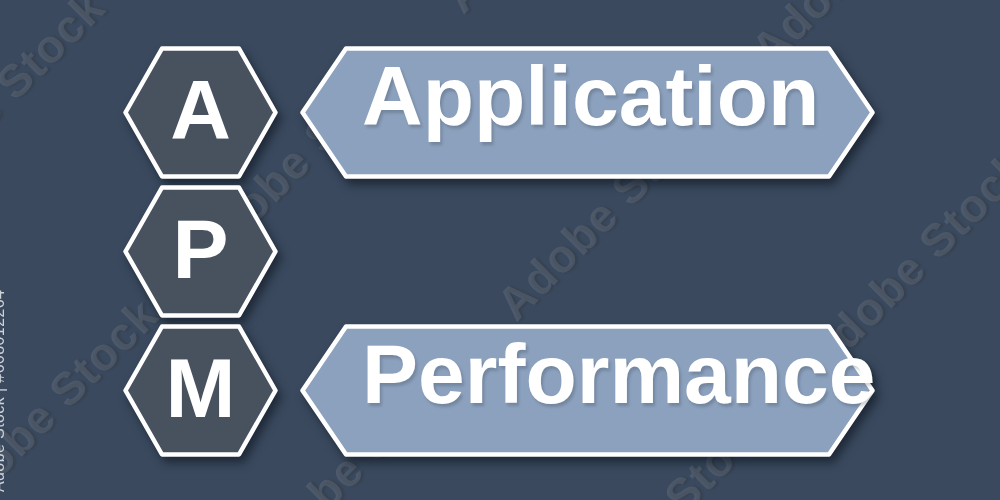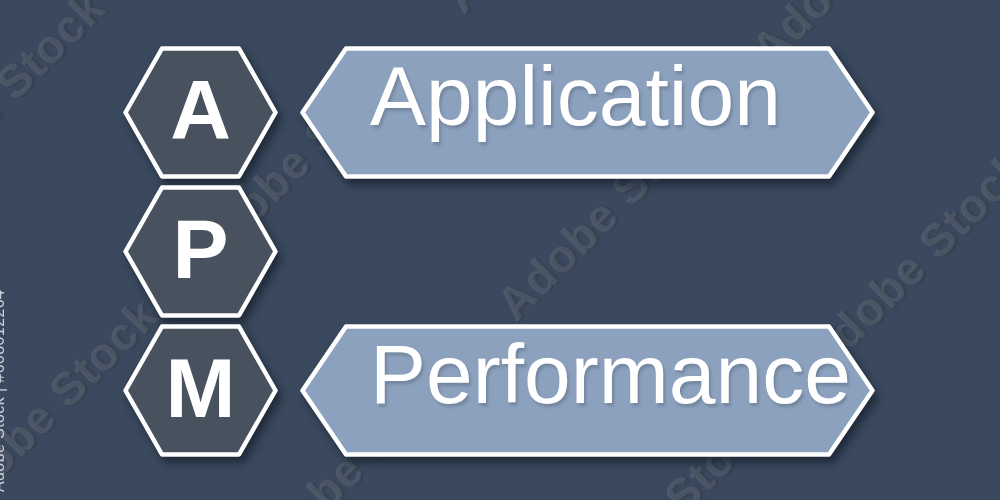--- a/index.html
+++ b/index.html
@@ -55,26 +55,26 @@
   }
 
   .banner {
     position: absolute;
     left: 300px; top: 0;
     width: 575px; height: 133px;
     filter: drop-shadow(4px 6px 5px rgba(8,14,24,0.55));
   }
   .banner-word {
     position: absolute;
-    left: 8px; top: 0; width: 575px; height: 100px;
+    left: 0; top: 0; width: 575px; height: 100px;
     display: flex; align-items: center;
     padding-left: 62px;
     box-sizing: border-box;
     font-size: 84px;
-    font-weight: 400;
+    font-weight: 700;
     letter-spacing: 0px;
     color: var(--word-color, #FFFFFF);
     text-shadow: 2px 3px 3px rgba(20,30,45,0.20);
     white-space: nowrap;
   }
 
   
   .credit {
     position: absolute;
     left: 8px;

